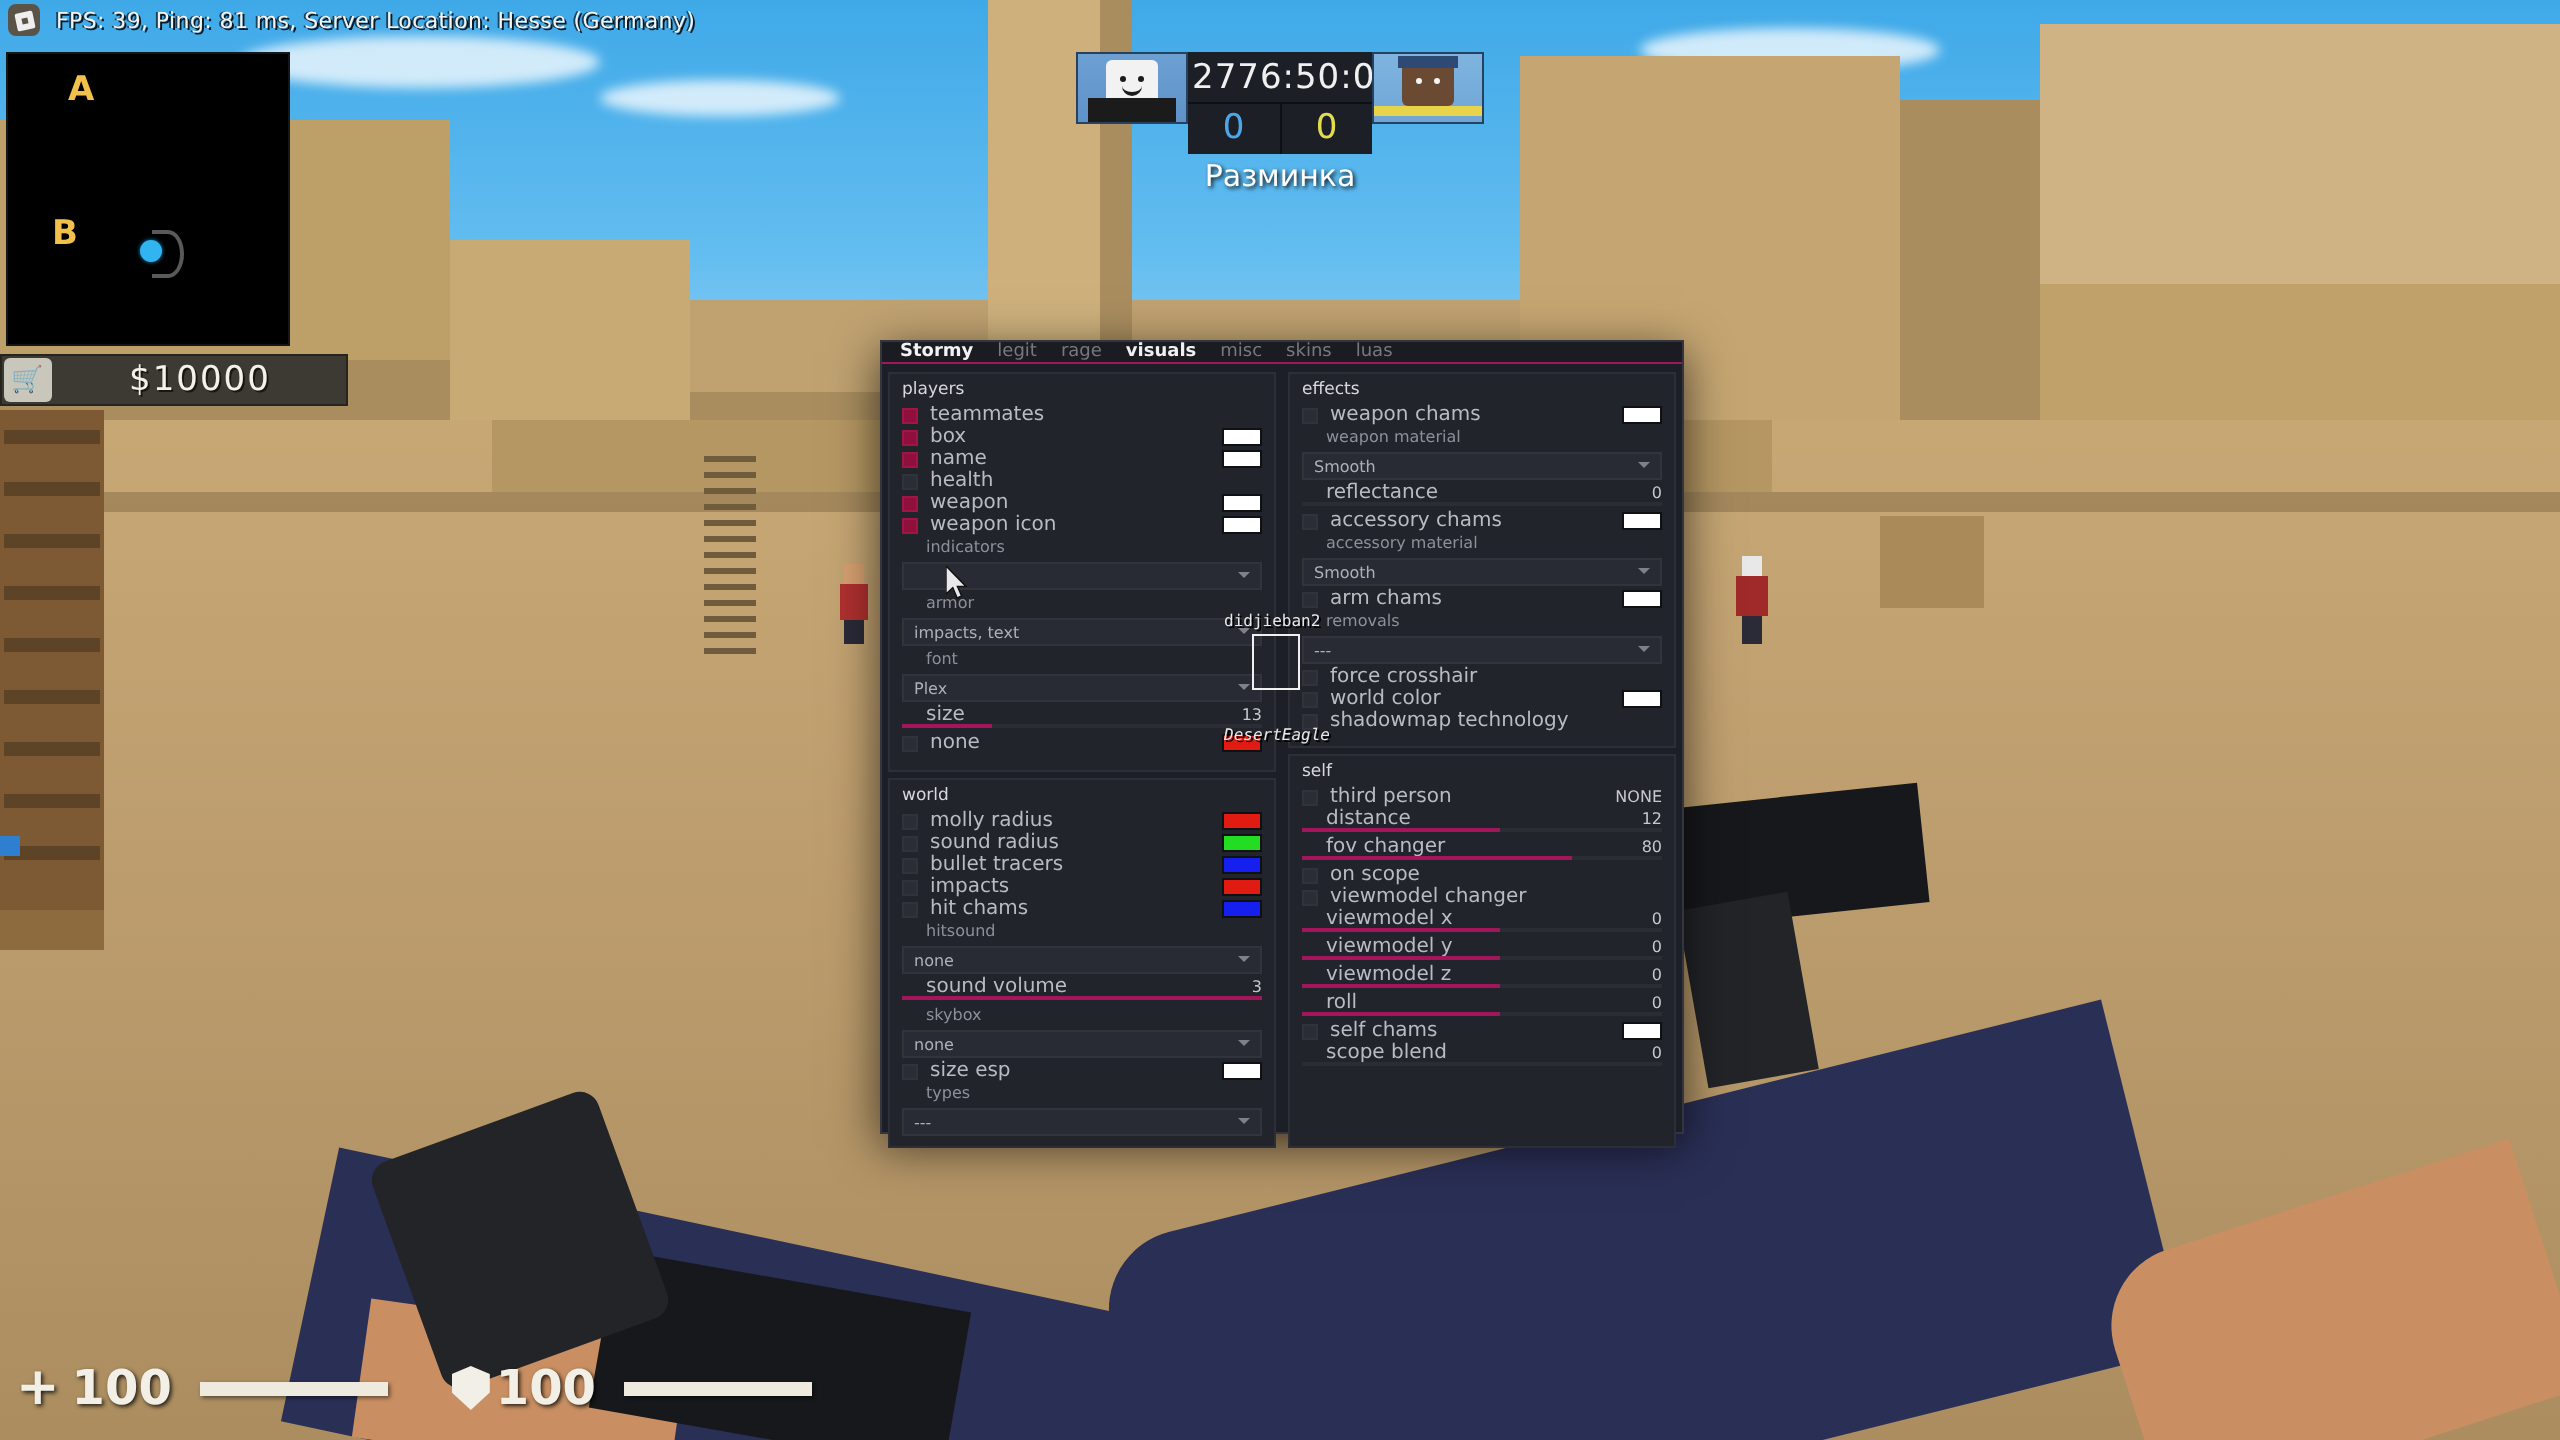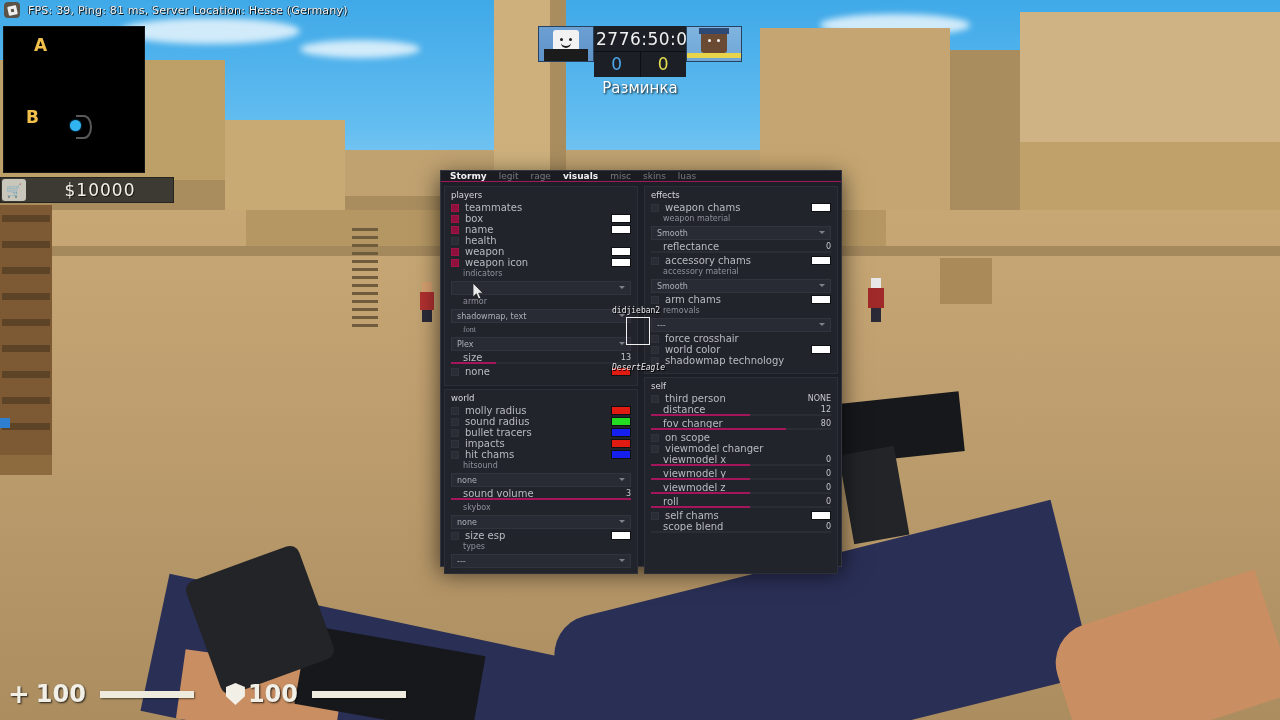--- a/index.html
+++ b/index.html
@@ -413,25 +413,25 @@
               <span class="sub" style="margin-left: 12px;">indicators</span>
             </div>
             <div class="combo">
               <span></span>
               <span class="caret"></span>
             </div>
             <div class="row">
               <span class="sub" style="margin-left: 12px;">armor</span>
             </div>
             <div class="combo">
-              <span>shadowmap, text</span>
-              <span class="caret"></span>
-            </div>
-            <div class="row">
-              <span class="sub" style="margin-left: 12px; font-family: Liberation Serif, serif;">font</span>
+              <span>impacts, text</span>
+              <span class="caret"></span>
+            </div>
+            <div class="row">
+              <span class="sub" style="margin-left: 12px;">font</span>
             </div>
             <div class="combo">
               <span>Plex</span>
               <span class="caret"></span>
             </div>
             <div class="row slider-row">
               <span class="lbl" style="margin-left: 12px;">size</span>
               <span class="val">13</span>
               <span class="track"></span>
               <span class="fill" style="width: 25%;"></span>

